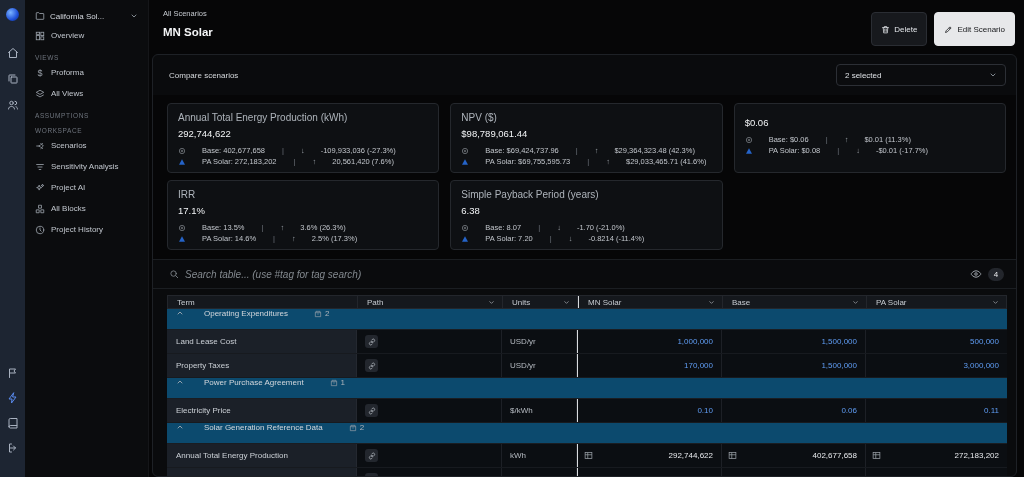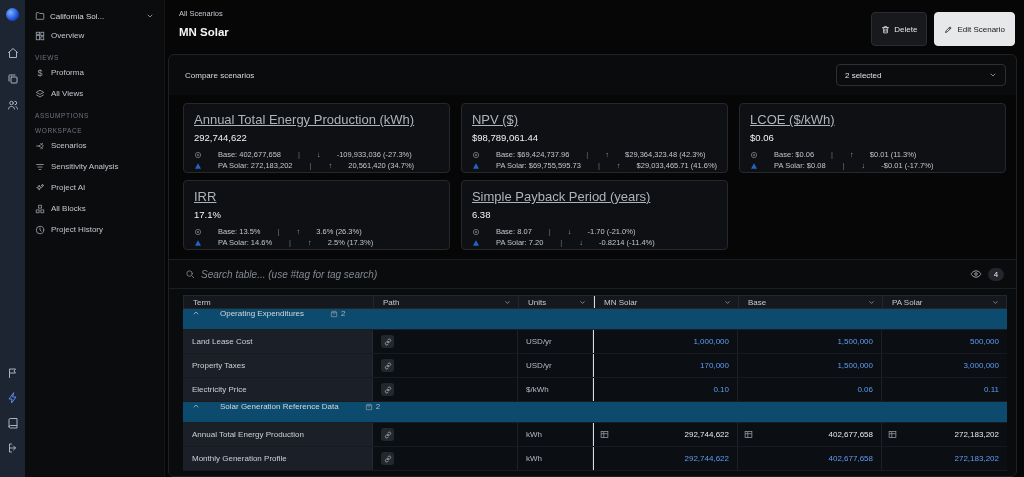--- a/index.html
+++ b/index.html
@@ -9,21 +9,21 @@
   
   .rail { width:25px; background:#1d2532; display:flex; flex-direction:column; align-items:center; padding:8px 0 10px; flex-shrink:0; }
   .rail .logo { width:13px; height:13px; border-radius:50%; background:radial-gradient(circle at 35% 35%, #7ab3ff, #1e4fd8 60%, #0c2a66); margin-bottom:26px; }
   .rail .ricon { width:12px; height:12px; color:#a9b2c0; margin-bottom:14px; }
   .rail .spacer { flex:1; }
   .rail .ricon.bottom { margin-bottom:13px; }
   .rail .ricon.accent { color:#5b8cf0; }
   svg { display:block; width:100%; height:100%; }
 
   
-  .sidebar { width:140px; background:#0b0c0e; border-right:1px solid #151619; padding:9px 8px; flex-shrink:0; font-size:8px; }
+  .sidebar { width:124px; background:#0b0c0e; border-right:1px solid #151619; padding:9px 8px; flex-shrink:0; font-size:8px; }
   .proj-row { display:flex; align-items:center; gap:5px; color:#d4d8de; padding:2px 2px 4px; }
   .proj-row .nicon { flex-shrink:0; }
   .proj-label { flex:1; white-space:nowrap; overflow:hidden; }
   .nicon { width:10px; height:10px; color:#9aa1aa; flex-shrink:0; }
   .chev { width:8px; height:8px; color:#9aa1aa; }
   .nav-item { display:flex; align-items:center; gap:6px; padding:5.5px 2px; color:#c2c7ce; border-radius:3px; cursor:default; }
   .nav-section { font-size:6.5px; color:#6e747d; letter-spacing:0.6px; margin:8px 0 1px; padding-left:2px; }
   .dollar { font-size:9px; color:#9aa1aa; width:10px; text-align:center; }
 
   
@@ -40,21 +40,21 @@
   
   .panel { flex:1; margin:1px 7px 0 3px; border:1px solid #1e2126; border-radius:6px; background:#0a0b0d; display:flex; flex-direction:column; overflow:hidden; }
   .compare-row { height:40px; flex-shrink:0; display:flex; align-items:center; justify-content:space-between; padding:0 10px 0 16px; }
   .compare-label { font-size:8px; color:#d7dade; }
   .select { width:170px; height:22px; border:1px solid #2c2f35; border-radius:4px; background:#0b0c0e; display:flex; align-items:center; justify-content:space-between; padding:0 8px; font-size:8px; color:#dde0e4; cursor:pointer; }
 
   
   .kpi-area { background:#060607; padding:8px 10px 9px 14px; flex-shrink:0; }
   .kpi-grid { display:grid; grid-template-columns:repeat(3,1fr); gap:7px 11px; }
   .kpi-card { background:#0e1013; border:1px solid #25282d; border-radius:4px; padding:8px 10px; height:70px; }
-  .kpi-title { font-size:13px; color:#aeb4bb;text-decoration:underline; }
+  .kpi-title { font-size:10px; color:#aeb4bb; }
   .kpi-value { font-size:9.5px; color:#f2f4f6; margin:5px 0 6px; }
   .kpi-row { display:flex; align-items:center; gap:16px; font-size:7.5px; color:#c2c6cc; line-height:11px; white-space:nowrap; }
   .kicon { width:8px; height:8px; color:#8b9096; flex-shrink:0; }
   .kicon.tri { color:#2563c8; }
   .kpi-sep { color:#6e747c; padding:0 1px; }
   .arrow { color:#9aa0a7; }
 
   
   .search-row { height:30px; flex-shrink:0; border-top:1px solid #1b1e22; border-bottom:1px solid #1b1e22; display:flex; align-items:center; gap:6px; padding:0 12px 0 16px; }
   .sicon { width:10px; height:10px; color:#83898f; flex-shrink:0; }
@@ -285,21 +285,21 @@
             </div>
             <div class="kpi-row">
               <span class="kicon tri">
                   <svg viewBox="0 0 24 24" fill="currentColor">
                     <path d="M12 4l9 16H3z"></path>
                   </svg>
                 </span>
               <span>PA Solar: 272,183,202</span>
               <span class="kpi-sep">|</span>
               <span class="arrow">↑</span>
-              <span>20,561,420 (34.7%)</span>
+              <span>20,561,420 (7.6%)</span>
             </div>
           </div>
 
           <div class="kpi-card">
             <div class="kpi-title">NPV ($)</div>
             <div class="kpi-value">$98,789,061.44</div>
             <div class="kpi-row">
               <span class="kicon">
                   <svg viewBox="0 0 24 24" fill="none" stroke="currentColor" stroke-width="2">
                     <circle cx="12" cy="12" r="8"></circle>
@@ -318,21 +318,20 @@
                   </svg>
                 </span>
               <span>PA Solar: $69,755,595.73</span>
               <span class="kpi-sep">|</span>
               <span class="arrow">↑</span>
               <span>$29,033,465.71 (41.6%)</span>
             </div>
           </div>
 
           <div class="kpi-card">
-            <div class="kpi-title">LCOE ($/kWh)</div>
             <div class="kpi-value">$0.06</div>
             <div class="kpi-row">
               <span class="kicon">
                   <svg viewBox="0 0 24 24" fill="none" stroke="currentColor" stroke-width="2">
                     <circle cx="12" cy="12" r="8"></circle>
                     <circle cx="12" cy="12" r="2.5"></circle>
                   </svg>
                 </span>
               <span>Base: $0.06</span>
               <span class="kpi-sep">|</span>
@@ -520,20 +519,38 @@
                   </svg>
                 </span>
               </span>
             </div>
           <div class="c-units">USD/yr</div>
           <div class="c-val mn-col">170,000</div>
           <div class="c-val">1,500,000</div>
           <div class="c-val">3,000,000</div>
         </div>
 
+        <div class="t-group">
+          <span class="gchev">
+              <svg viewBox="0 0 24 24" fill="none" stroke="currentColor" stroke-width="2.5" stroke-linecap="round" stroke-linejoin="round">
+                <path d="M6 15l6-6 6 6"></path>
+              </svg>
+            </span>
+          <span>Power Purchase Agreement</span>
+          <span class="gcount">
+              <span class="nicon">
+                <svg viewBox="0 0 24 24" fill="none" stroke="currentColor" stroke-width="2" stroke-linejoin="round">
+                  <path d="M4 8l2-4h12l2 4"></path>
+                  <rect x="4" y="8" width="16" height="12"></rect>
+                  <path d="M10 12h4"></path>
+                </svg>
+              </span>
+              <span>1</span>
+            </span>
+        </div>
         <div class="tg t-row">
           <div class="c-term">Electricity Price</div>
           <div class="c-path">
               <span class="path-chip">
                 <span class="nicon">
                   <svg viewBox="0 0 24 24" fill="none" stroke="currentColor" stroke-width="2.2" stroke-linecap="round">
                     <path d="M10 13a4 4 0 005.7 0l3-3a4 4 0 00-5.7-5.7l-1.5 1.5"></path>
                     <path d="M14 11a4 4 0 00-5.7 0l-3 3a4 4 0 005.7 5.7l1.5-1.5"></path>
                   </svg>
                 </span>

